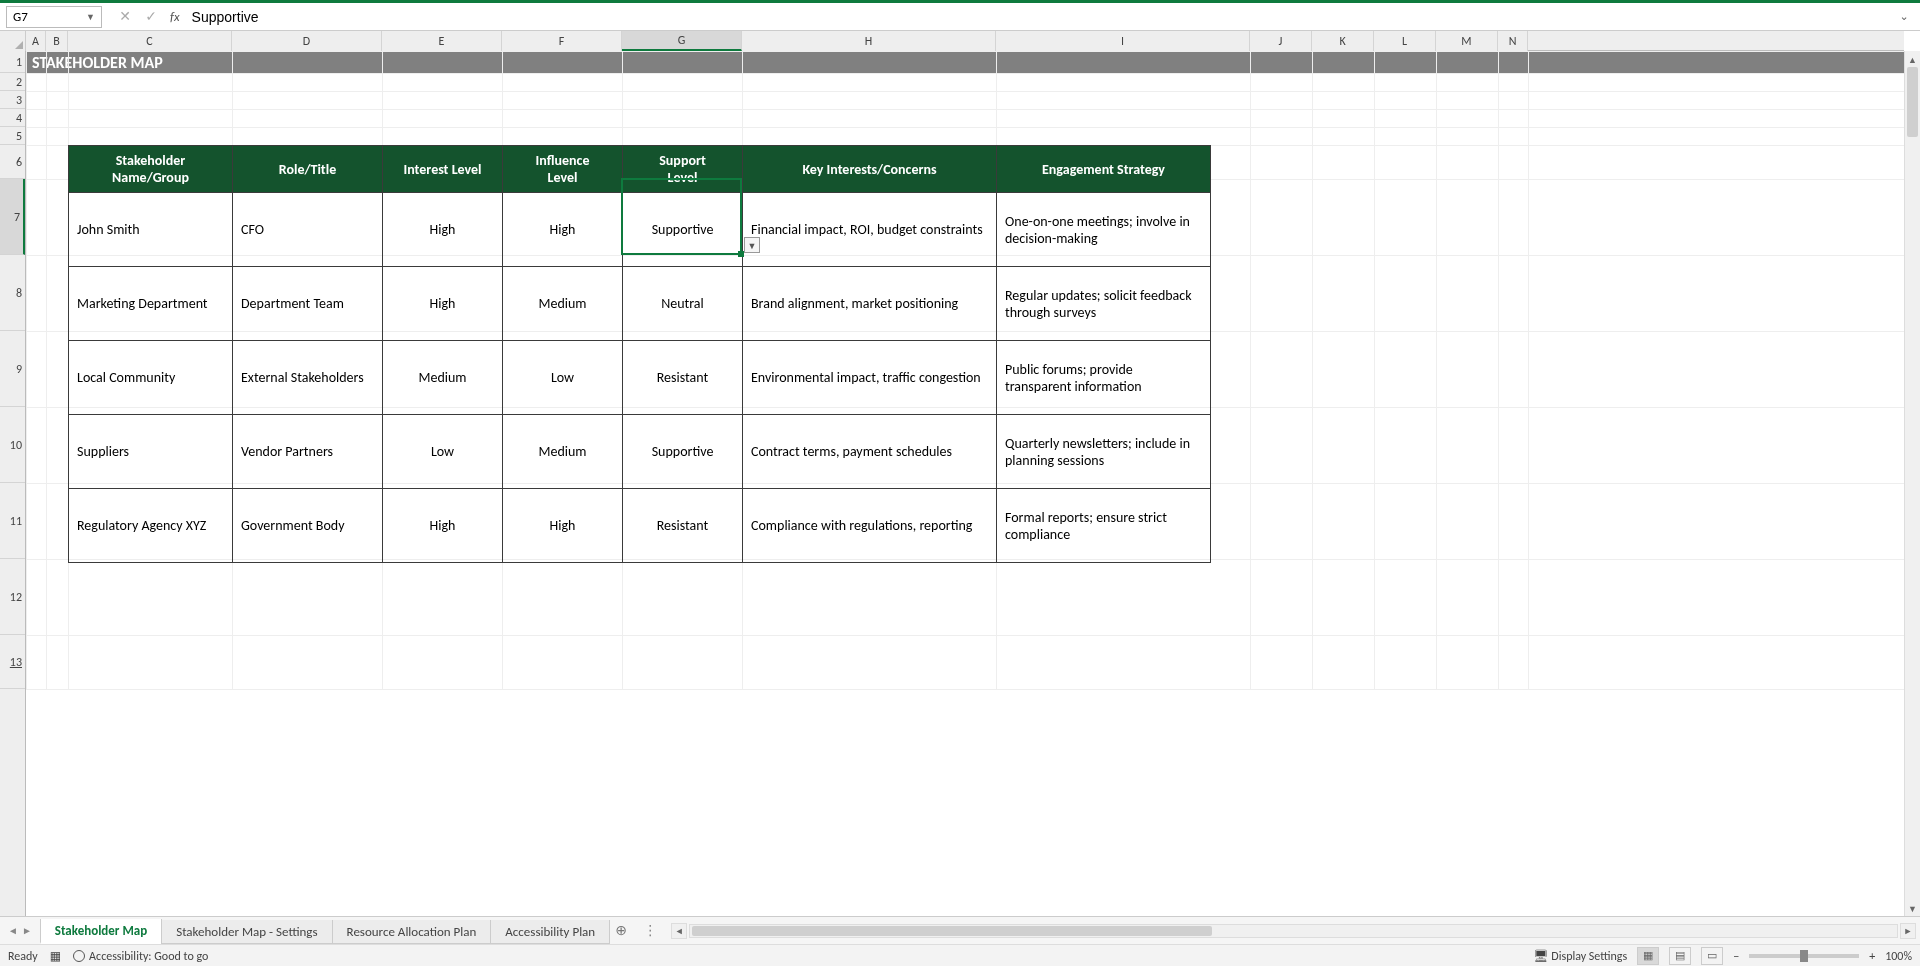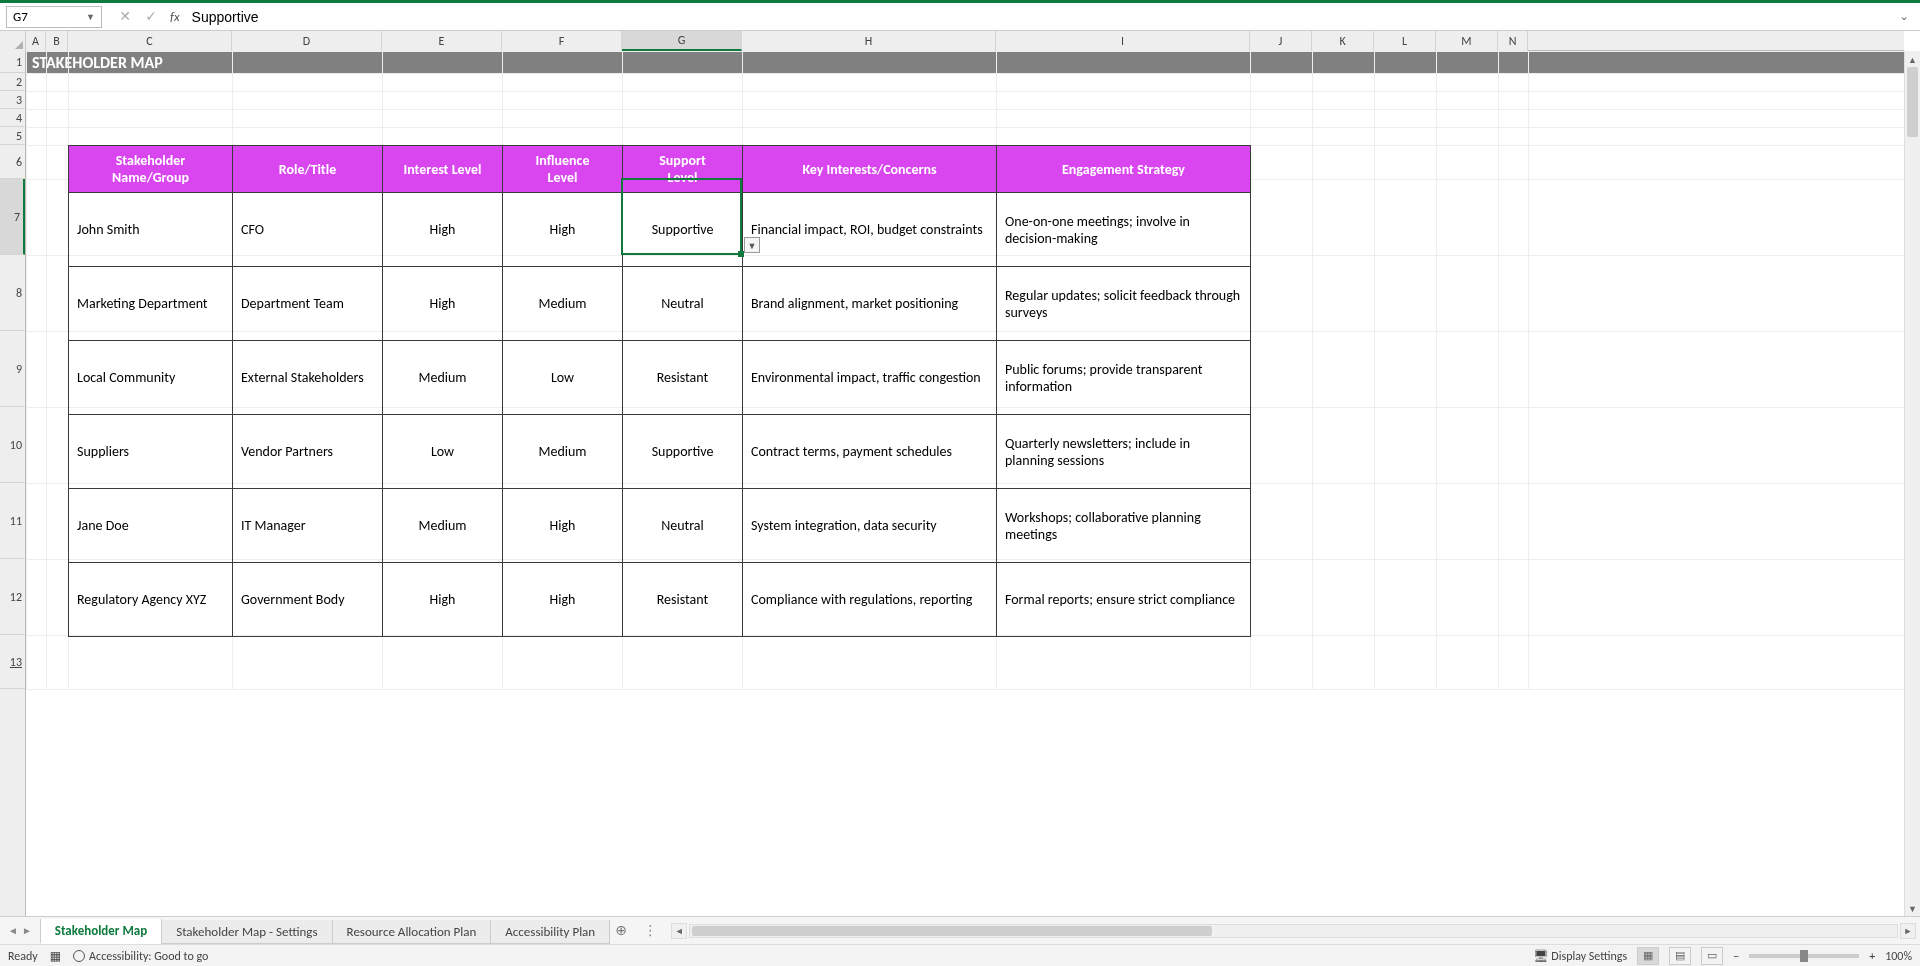--- a/index.html
+++ b/index.html
@@ -70,21 +70,21 @@
   color:#fff; font-weight:bold; font-size:16px; display:flex; align-items:center; padding-left:6px;
 }
 .gridlines .hline { position:absolute; left:0; right:0; border-top:1px solid #eee; }
 .gridlines .vline { position:absolute; top:0; bottom:0; border-left:1px solid #eee; }
 
 
 .stk-table {
   position:absolute; border-collapse:collapse;
 }
 .stk-table th {
-  background:#d946ef; color:#fff; font-weight:bold; font-size:14px;
+  background:#14532d; color:#fff; font-weight:bold; font-size:14px;
   border:1px solid #3a3a3a; padding:6px 20px; height:32px; text-align:center;
 }
 .stk-table td {
   border:1px solid #3a3a3a; padding:6px 8px; font-size:14px; vertical-align:middle; height:74px;
 }
 .stk-table td.c { text-align:center; }
 .stk-table td.l { text-align:left; }
 
 
 .active-cell {
@@ -234,21 +234,21 @@
       </div>
     <table class="stk-table" style="left:42px; top:94px;">
       <thead>
           <tr>
             <th style="width: 164px;">Stakeholder Name/Group</th>
             <th style="width: 150px;">Role/Title</th>
             <th style="width: 120px;">Interest Level</th>
             <th style="width: 120px; margin-left: 20px;">Influence Level</th>
             <th style="width: 120px;">Support Level</th>
             <th style="width: 254px;">Key Interests/Concerns</th>
-            <th style="width: 254px;">Engagement Strategy</th>
+            <th style="width: 214px;">Engagement Strategy</th>
           </tr>
         </thead>
       <tbody>
           <tr>
             <td class="l">John Smith</td>
             <td class="l">CFO</td>
             <td class="c">High</td>
             <td class="c">High</td>
             <td class="c">Supportive</td>
             <td class="l">Financial impact, ROI, budget constraints</td>
@@ -273,29 +273,20 @@
             <td class="l">Public forums; provide transparent information</td>
           </tr>
           <tr>
             <td class="l">Suppliers</td>
             <td class="l">Vendor Partners</td>
             <td class="c">Low</td>
             <td class="c">Medium</td>
             <td class="c">Supportive</td>
             <td class="l">Contract terms, payment schedules</td>
             <td class="l">Quarterly newsletters; include in planning sessions</td>
-          </tr>
-          <tr>
-            <td class="l">Jane Doe</td>
-            <td class="l">IT Manager</td>
-            <td class="c">Medium</td>
-            <td class="c">High</td>
-            <td class="c">Neutral</td>
-            <td class="l">System integration, data security</td>
-            <td class="l">Workshops; collaborative planning meetings</td>
           </tr>
           <tr>
             <td class="l">Regulatory Agency XYZ</td>
             <td class="l">Government Body</td>
             <td class="c">High</td>
             <td class="c">High</td>
             <td class="c">Resistant</td>
             <td class="l">Compliance with regulations, reporting</td>
             <td class="l">Formal reports; ensure strict compliance</td>
           </tr>

